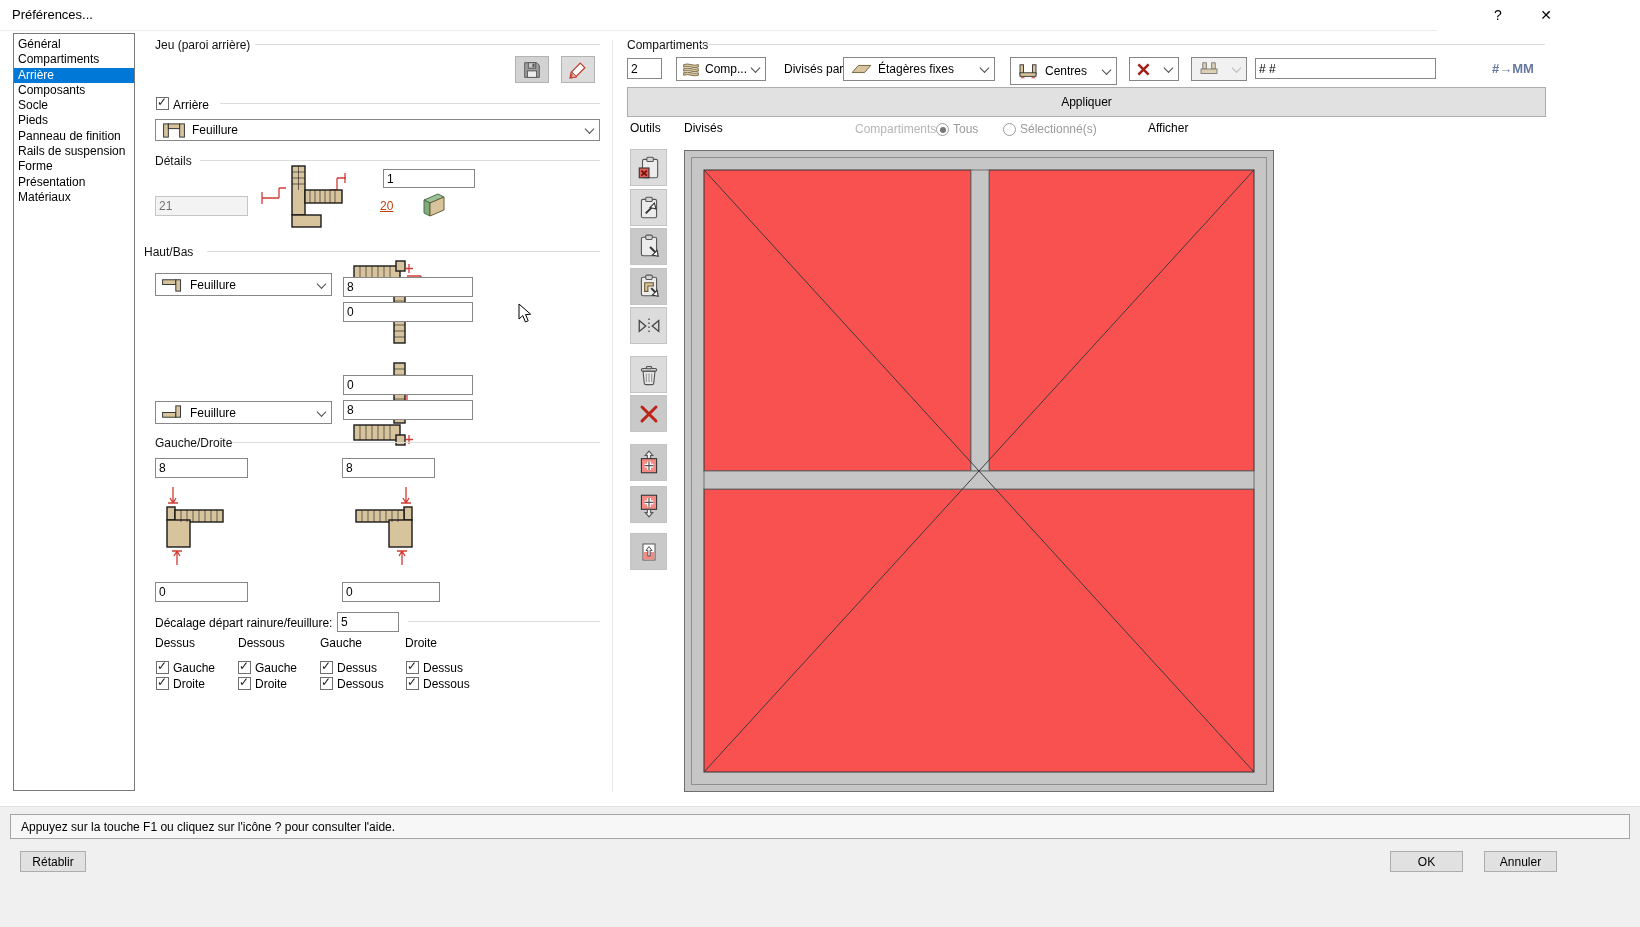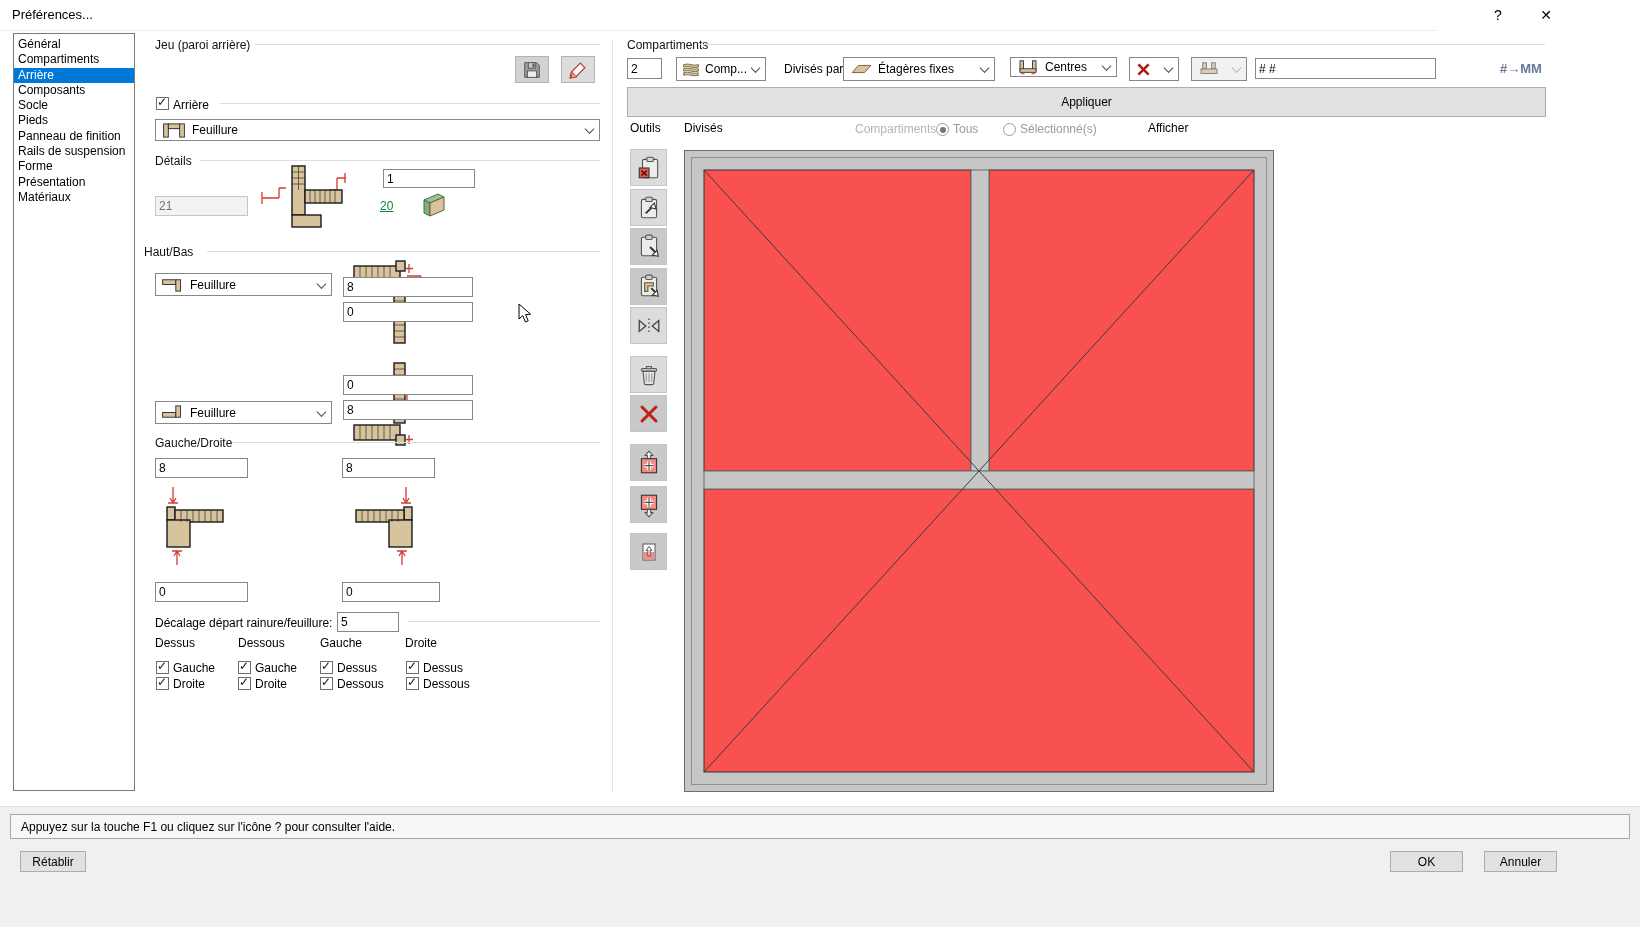--- a/index.html
+++ b/index.html
@@ -36,21 +36,21 @@
   .tool{position:absolute;left:630px;width:37px;height:37px;background:#dcdcdc;border:1px solid #c4c4c4;
       display:flex;align-items:center;justify-content:center;box-sizing:border-box;}
   .tool.dark{background:#c9c9c9;}
   .tbar{position:absolute;left:0;top:0;width:1437px;height:30px;background:#fff;border-bottom:1px solid #ececec;}
   .title{position:absolute;left:12px;top:7px;font-size:13px;}
   .sysb{position:absolute;top:0;height:30px;width:40px;display:flex;align-items:center;justify-content:center;font-size:14px;}
   .units{position:absolute;font-weight:bold;color:#66789f;font-size:13px;letter-spacing:0px;}
   .fband{position:absolute;left:0;top:806px;width:1640px;height:121px;background:#f0f0f0;border-top:1px solid #e0e0e0;}
   .helpbox{position:absolute;left:10px;top:814px;width:1620px;height:25px;background:#f7f7f7;
       border:1px solid #a5a5a5;box-sizing:border-box;display:flex;align-items:center;padding-left:10px;font-size:12px;}
-  .link{position:absolute;text-decoration:underline;font-size:12px;color:#15803d;}
+  .link{position:absolute;text-decoration:underline;font-size:12px;color:#c2410c;}
 </style>
 </head>
 <body>
 
 <div class="win">
 
   <div class="tbar">
     <div class="title">Préférences...</div>
     <div class="sysb" style="left:1478px;">?</div>
     <div class="sysb" style="left:1526px;">✕</div>
@@ -284,21 +284,21 @@
   <div class="lbl" style="left:784px;top:62px;">Divisés par</div>
 
   <div class="dd" style="left:843px;top:57px;width:152px;height:24px;">
     <svg width="24" height="16" viewBox="0 0 26 18">
       <polygon points="3,13 10,5 24,5 17,13" fill="#d8c49c" stroke="#6b5a33"></polygon>
     </svg>
     <span>Étagères fixes</span>
     <span class="chev"></span>
   </div>
 
-  <div class="dd" style="left:1010px;top:57px;width:107px;height:20px;">
+  <div class="dd" style="left:1010px;top:57px;width:107px;height:28px;">
     <svg width="24" height="16" viewBox="0 0 24 18">
       <g fill="#d8c49c" stroke="#2f2f2f">
         <rect x="3" y="2" width="4" height="11"></rect>
         <rect x="17" y="2" width="4" height="11"></rect>
         <rect x="3" y="11" width="18" height="4"></rect>
       </g>
       <path d="M4 16.5 h4 M16 16.5 h4" stroke="#d23b34" stroke-width="1.2"></path>
     </svg>
     <span>Centres</span>
     <span class="chev"></span>
@@ -317,21 +317,21 @@
         <rect x="5" y="2" width="4" height="7"></rect>
         <rect x="15" y="2" width="4" height="7"></rect>
         <rect x="3" y="9" width="18" height="5"></rect>
       </g>
     </svg>
     <span class="chev"></span>
   </div>
 
   <input class="tb" style="left: 1255px; top: 58px; width: 181px; height: 21px;" value="# #">
 
-  <div class="units" style="left:1492px;top:61px;margin-left:8px;">#→MM</div>
+  <div class="units" style="left:1492px;top:61px;">#→MM</div>
 
   <div class="btn" style="left:627px;top:87px;width:919px;height:30px;">Appliquer</div>
 
   <div class="lbl" style="left:630px;top:121px;">Outils</div>
   <div class="lbl" style="left:684px;top:121px;">Divisés</div>
   <div class="lbl dim" style="left:855px;top:122px;color:#b5b5b5;">Compartiments</div>
   <span class="radio on" style="left:936px;top:123px;"></span>
   <div class="lbl dim" style="left:953px;top:122px;">Tous</div>
   <span class="radio" style="left:1003px;top:123px;"></span>
   <div class="lbl dim" style="left:1020px;top:122px;">Sélectionné(s)</div>

